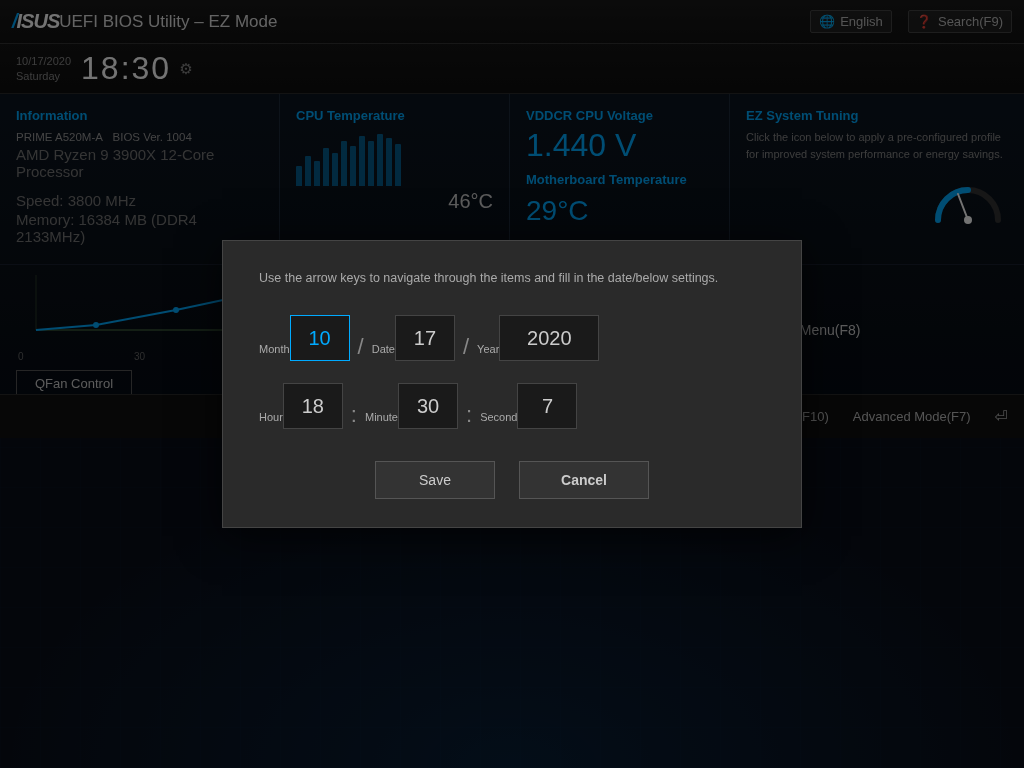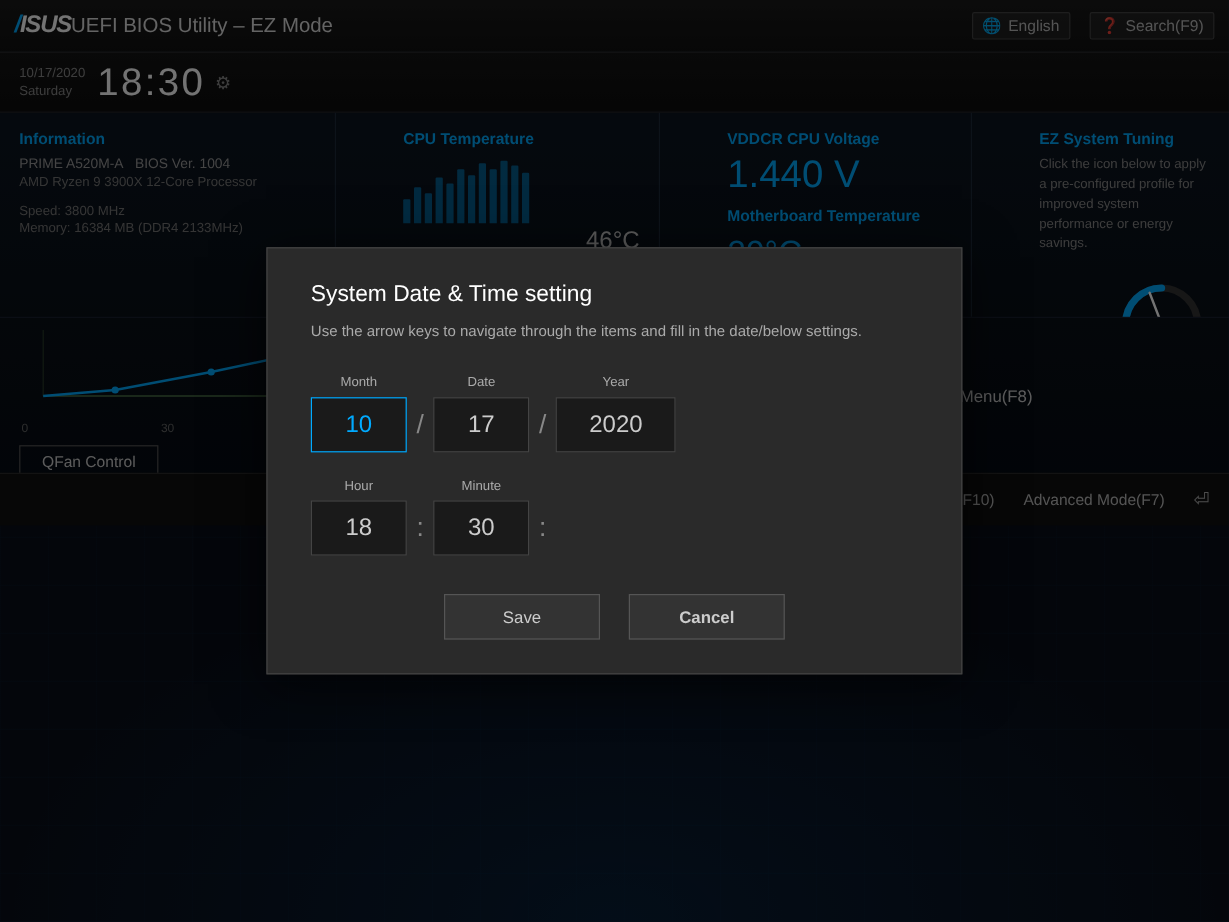--- a/index.html
+++ b/index.html
@@ -118,21 +118,20 @@
       margin-left: 2px;
     }
 
     
     .top-panels {
       position: relative;
       z-index: 10;
       display: flex;
       height: 170px;
       background: linear-gradient(180deg, #0d1520 0%, #0a1018 100%);
-      gap: 40px;
     }
     .panel-info {
       width: 280px;
       padding: 14px 16px;
       border-right: 1px solid #1e2a3a;
     }
     .panel-cpu-temp {
       width: 230px;
       padding: 14px 16px;
       border-right: 1px solid #1e2a3a;
@@ -152,21 +151,21 @@
       font-weight: 600;
       margin-bottom: 8px;
     }
     .info-line {
       color: #999;
       font-size: 11.5px;
       margin-bottom: 3px;
     }
     .info-detail {
       color: #777;
-      font-size: 11px;
+      font-size: 15px;
       margin-bottom: 2px;
     }
     .ez-title {
       color: #00aaff;
       font-size: 13px;
       font-weight: 600;
       margin-bottom: 6px;
     }
     .ez-desc {
       color: #888;
@@ -213,30 +212,30 @@
       margin-bottom: 28px;
     }
     .date-time-row {
       display: flex;
       align-items: center;
       gap: 0;
       margin-bottom: 22px;
     }
     .field-group {
       display: flex;
-      flex-direction: column;
-      align-items: center;
+      flex-direction: row;
+      align-items: flex-end;
     }
     .field-label {
       color: #aaa;
       font-size: 11px;
       margin-bottom: 6px;
     }
     .field-input {
-      width: 80px;
+      width: 60px;
       height: 46px;
       background: #1a1a1a;
       border: 1.5px solid #00aaff;
       color: #00aaff;
       font-size: 20px;
       text-align: center;
       outline: none;
       font-family: inherit;
     }
     .field-input.inactive {
@@ -252,21 +251,21 @@
     .field-group-wide .field-input {
       width: 100px;
     }
     .dialog-buttons {
       display: flex;
       justify-content: center;
       gap: 24px;
       margin-top: 32px;
     }
     .btn-save {
-      width: 130px;
+      width: 120px;
       height: 38px;
       background: #333;
       border: 1px solid #555;
       color: #ccc;
       font-size: 14px;
       cursor: pointer;
       font-family: inherit;
     }
     .btn-cancel {
       width: 130px;
@@ -492,21 +491,20 @@
         <path d="M10 50 A30 30 0 0 1 40 20" fill="none" stroke="#00aaff" stroke-width="6" stroke-linecap="round"></path>
         <line x1="40" y1="50" x2="30" y2="24" stroke="#fff" stroke-width="2" stroke-linecap="round"></line>
         <circle cx="40" cy="50" r="4" fill="#fff"></circle>
       </svg>
     </div>
   </div>
 </div>
 
 <div class="overlay">
   <div class="dialog">
-    <div class="dialog-title">System Date &amp; Time setting</div>
     <div class="dialog-desc">Use the arrow keys to navigate through the items and fill in the date/below settings.</div>
 
     <div class="date-time-row">
       <div class="field-group">
         <div class="field-label">Month</div>
         <input class="field-input" type="text" value="10" style="">
       </div>
       <div class="separator">/</div>
       <div class="field-group">
         <div class="field-label">Date</div>
@@ -523,20 +521,24 @@
       <div class="field-group">
         <div class="field-label">Hour</div>
         <input class="field-input inactive" type="text" value="18" style="">
       </div>
       <div class="separator">:</div>
       <div class="field-group">
         <div class="field-label">Minute</div>
         <input class="field-input inactive" type="text" value="30" style="">
       </div>
       <div class="separator">:</div>
+      <div class="field-group">
+        <div class="field-label">Second</div>
+        <input class="field-input inactive" type="text" value="7" style="">
+      </div>
     </div>
 
     <div class="dialog-buttons">
       <button class="btn-save">Save</button>
       <button class="btn-cancel">Cancel</button>
     </div>
   </div>
 </div>
 
 <div class="bottom-area">

